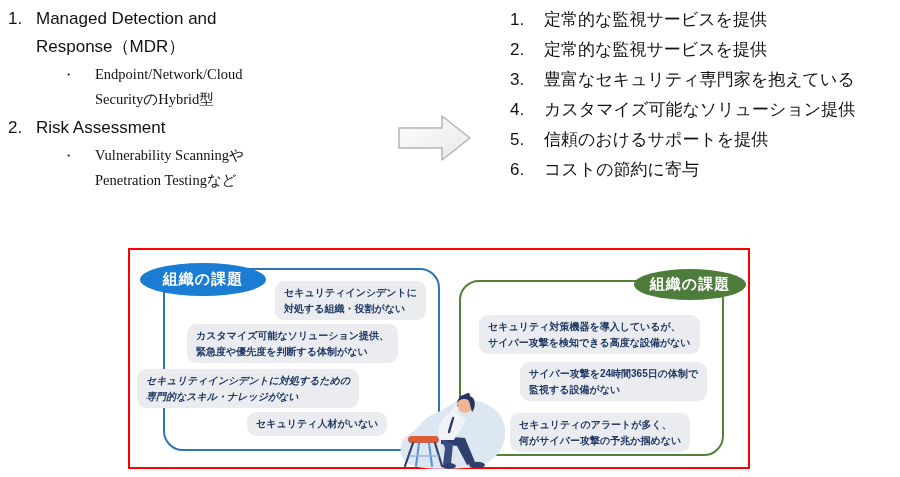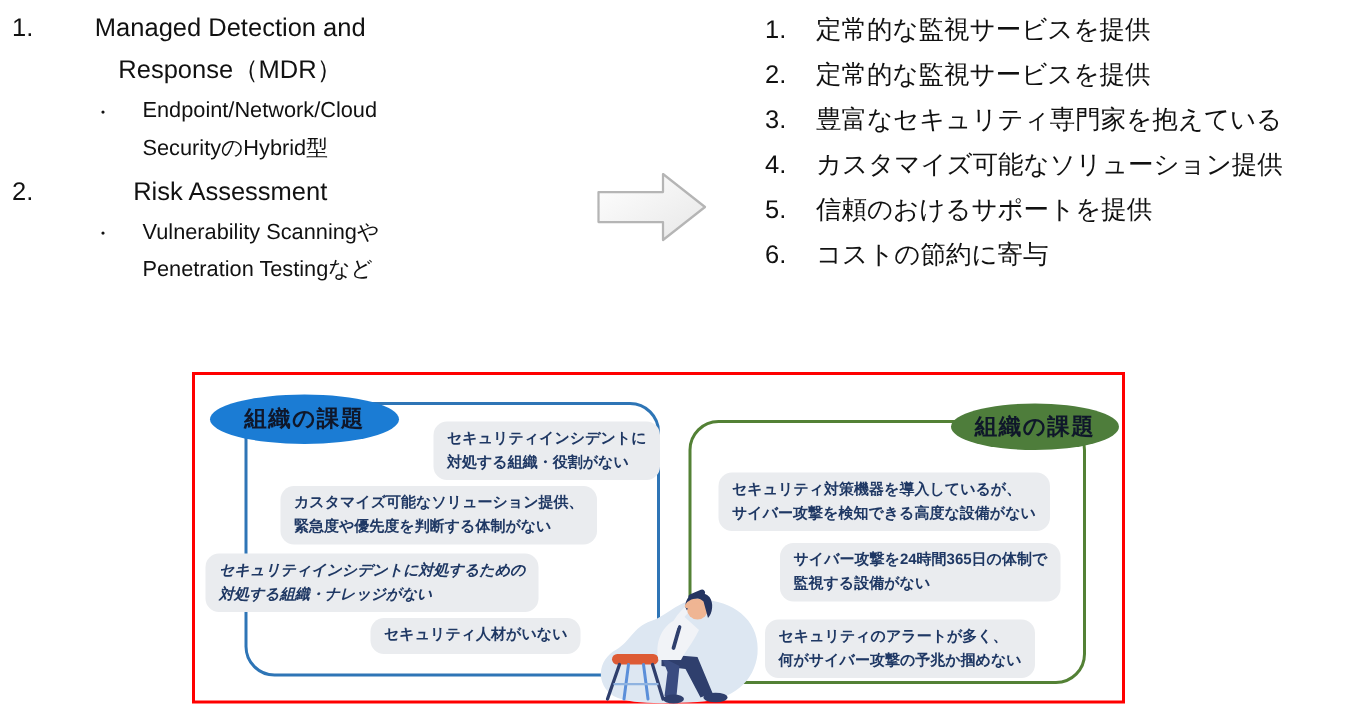--- a/index.html
+++ b/index.html
@@ -9,46 +9,46 @@
     color:#111;overflow:hidden;
   }
   
   .panel{position:absolute;}
   .lp{left:8px;top:5px;width:410px;}
   .rp{left:510px;top:5px;width:386px;}
   .heading{font-size:17.5px;font-weight:bold;line-height:28px;letter-spacing:.2px;}
   .row{display:flex;font-size:17px;line-height:28px;}
   .num{width:28px;flex:0 0 28px;}
   .rp .num{width:34px;flex:0 0 34px;}
-  .lp-text{width:235px;text-align:center;}
+  .lp-text{width:235px;}
   .subrow{display:flex;margin-left:54px;font-size:14.5px;line-height:25px;margin-top:1px;margin-bottom:2px;}
   .bullet{width:33px;flex:0 0 33px;font-size:13px;}
-  .sub-text{width:178px;}
+  .sub-text{width:178px;font-family:Liberation Serif, serif;}
   .rp .row{line-height:30px;}
   
   .arrow{position:absolute;left:398px;top:115px;width:74px;height:48px;}
   
   .diagram{
     position:absolute;left:128px;top:248px;width:622px;height:221px;
     border:2px solid #ff0000;box-sizing:border-box;background:#fff;
   }
   .round-rect{position:absolute;box-sizing:border-box;border-radius:20px;background:transparent;}
   .org-rect{left:33px;top:18px;width:277px;height:183px;border:2px solid #2e75b6;}
   .equip-rect{left:329px;top:30px;width:265px;height:176px;border:2px solid #538135;}
   .ellipse{
-    position:absolute;border-radius:50%;color:#0f172a;font-weight:bold;
+    position:absolute;border-radius:50%;color:#ffffff;font-weight:bold;
     display:flex;align-items:center;justify-content:center;font-size:15px;letter-spacing:1px;
   }
   .org-ellipse{left:10px;top:13px;width:126px;height:33px;background:#1b7cd4;}
   .equip-ellipse{left:504px;top:19px;width:112px;height:31px;background:#4e7d3b;}
   .note{
     position:absolute;background:#eaecef;border-radius:9px;padding:4px 9px;
     font-size:10px;font-weight:bold;color:#1f3864;line-height:1.55;white-space:nowrap;
   }
-  .note-a{left:159px;top:31px;}
+  .note-a{left:145px;top:31px;}
   .note-b{left:57px;top:74px;}
   .note-c{left:7px;top:119px;font-style:italic;}
   .note-d{left:117px;top:162px;}
   .note-e{left:349px;top:65px;}
   .note-f{left:390px;top:112px;}
   .note-g{left:380px;top:163px;}
   .person{position:absolute;left:265px;top:140px;width:120px;height:80px;}
 </style>
 </head>
 <body>
@@ -123,21 +123,21 @@
   <div class="note note-a">
     <div>セキュリティインシデントに</div>
     <div>対処する組織・役割がない</div>
   </div>
   <div class="note note-b">
     <div>カスタマイズ可能なソリューション提供、</div>
     <div>緊急度や優先度を判断する体制がない</div>
   </div>
   <div class="note note-c">
     <div>セキュリティインシデントに対処するための</div>
-    <div>対処する組織・ナレッジがない</div>
+    <div>専門的なスキル・ナレッジがない</div>
   </div>
   <div class="note note-e">
     <div>セキュリティ対策機器を導入しているが、</div>
     <div>サイバー攻撃を検知できる高度な設備がない</div>
   </div>
 
   <div class="note note-d">
     <div>セキュリティ人材がいない</div>
   </div>
   <div class="note note-f">

